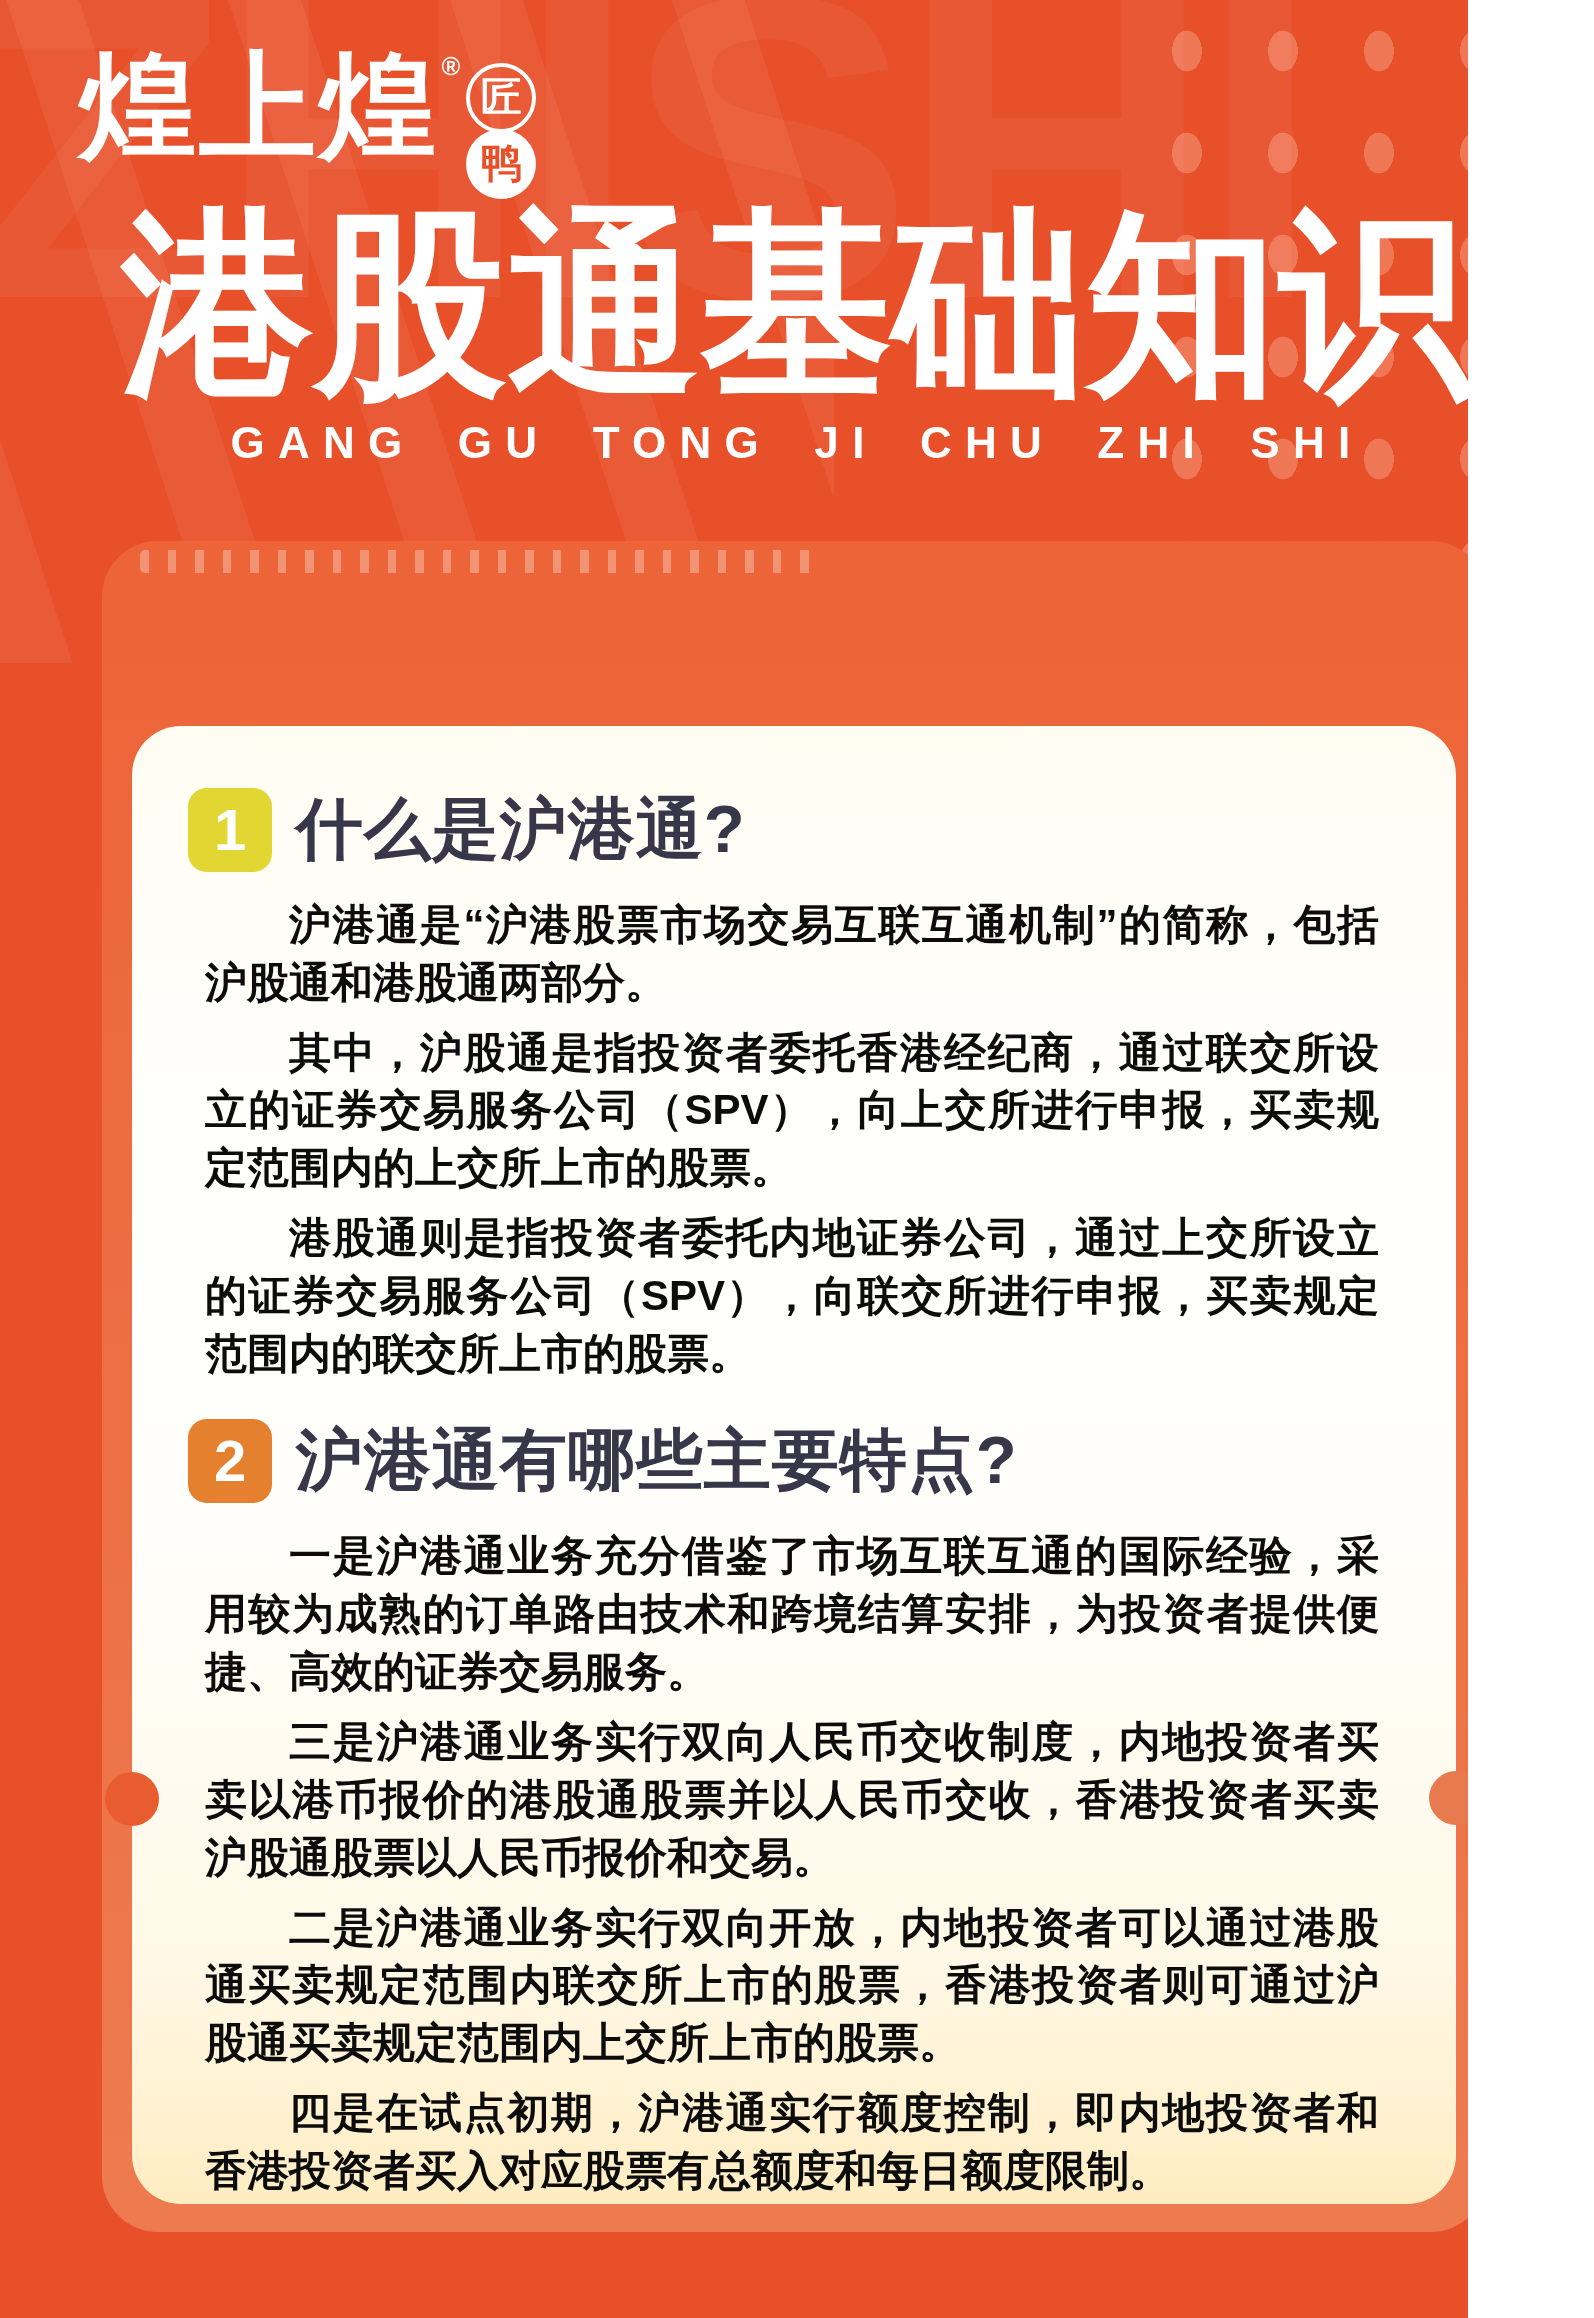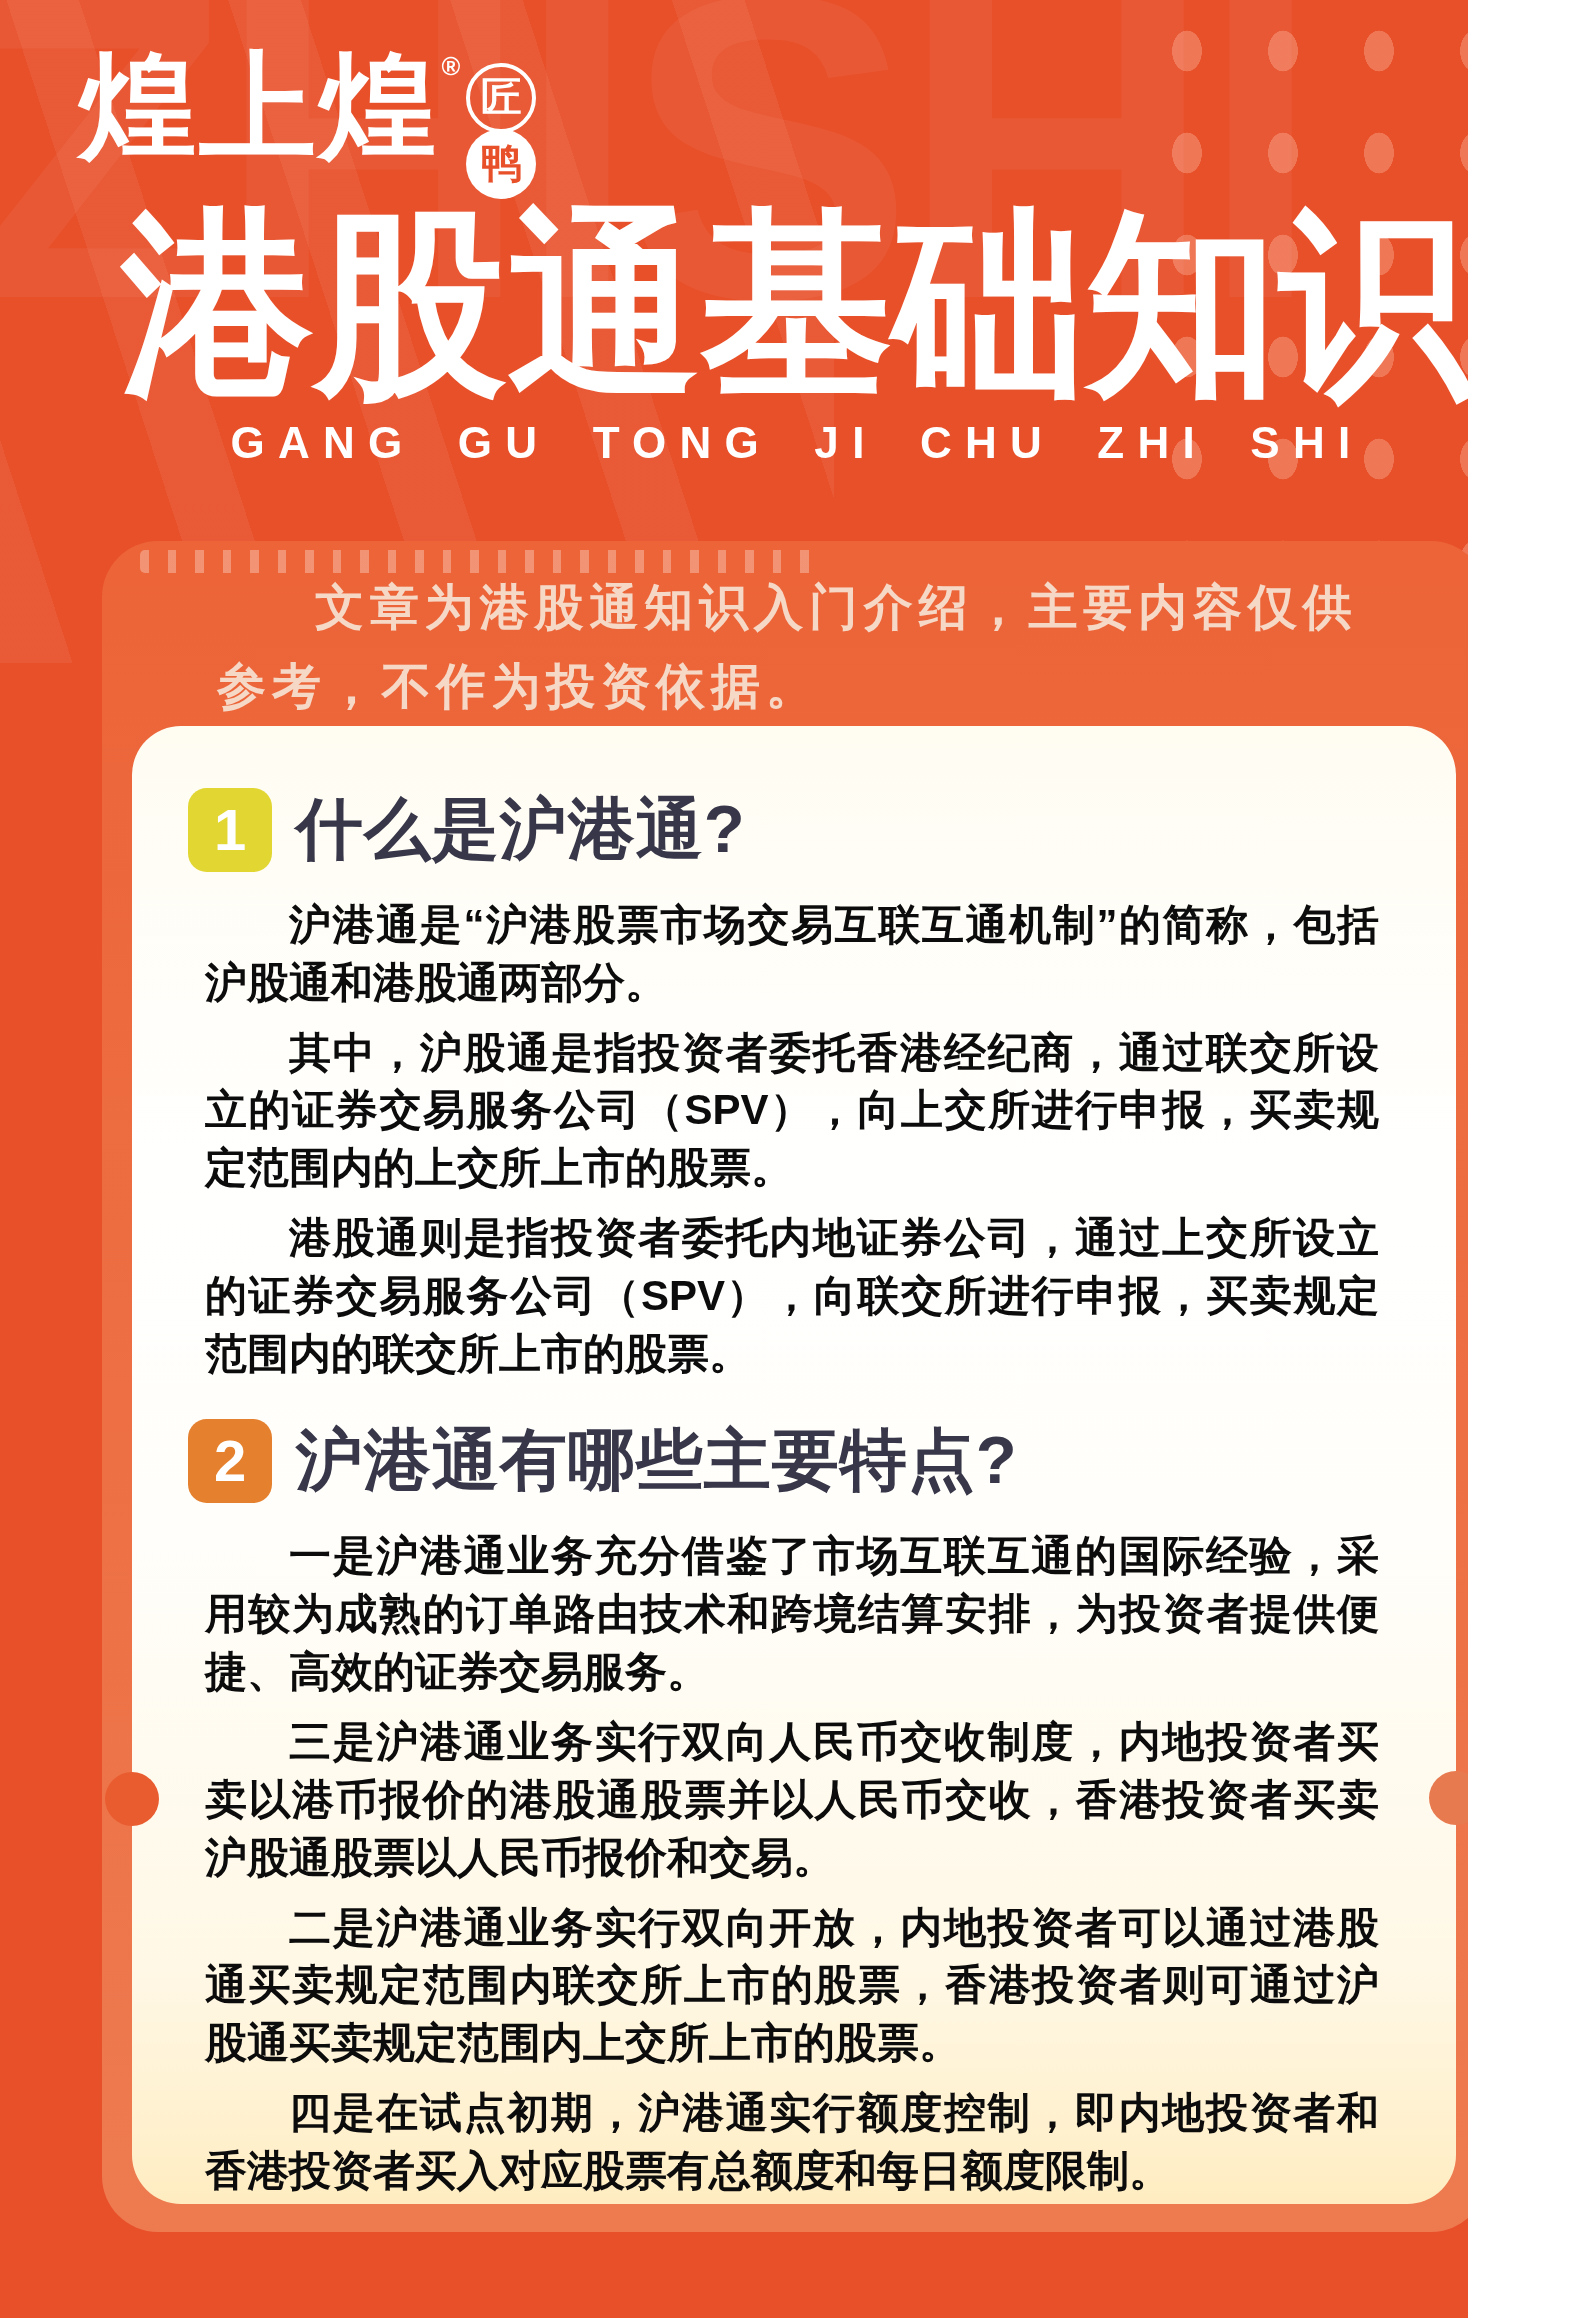--- a/index.html
+++ b/index.html
@@ -83,21 +83,20 @@
       <div class="seal-circle seal-top">匠</div>
       <div class="seal-circle seal-bottom">鸭</div>
     </div>
   </div>
 
   <div class="main-title">港股通基础知识</div>
   <div class="pinyin">GANG GU TONG JI CHU ZHI SHI</div>
 
   <div class="panel">
     <div class="dash-row"></div>
-    <div class="disclaimer">文章为港股通知识入门介绍，主要内容仅供参考，不作为投资依据。</div>
   </div>
 
   <div class="card">
 
     <div class="sec-header">
       <div class="badge badge-1">1</div>
       <div class="sec-title">什么是沪港通?</div>
     </div>
     <div class="sec-body">
       <p>沪港通是“沪港股票市场交易互联互通机制”的简称，包括沪股通和港股通两部分。</p>

